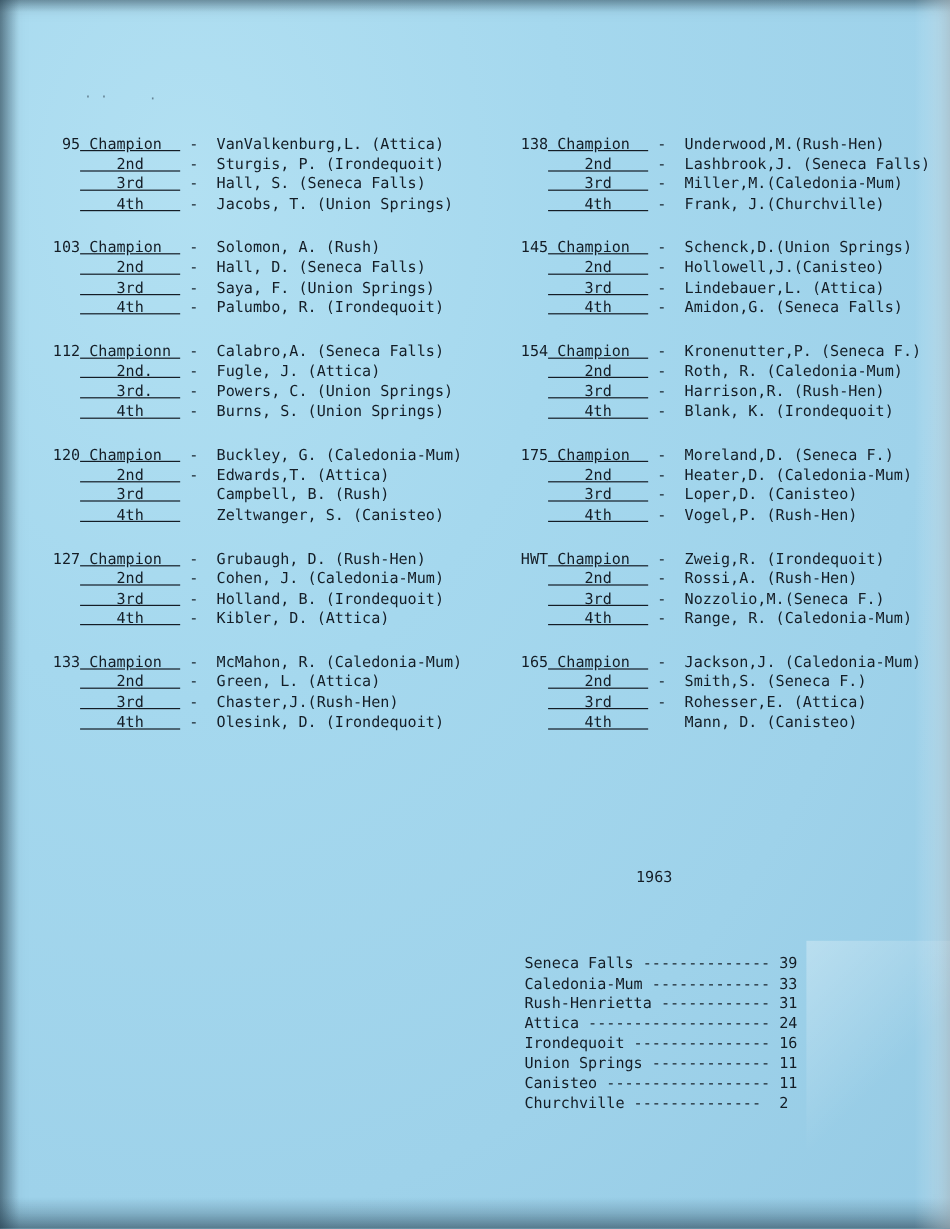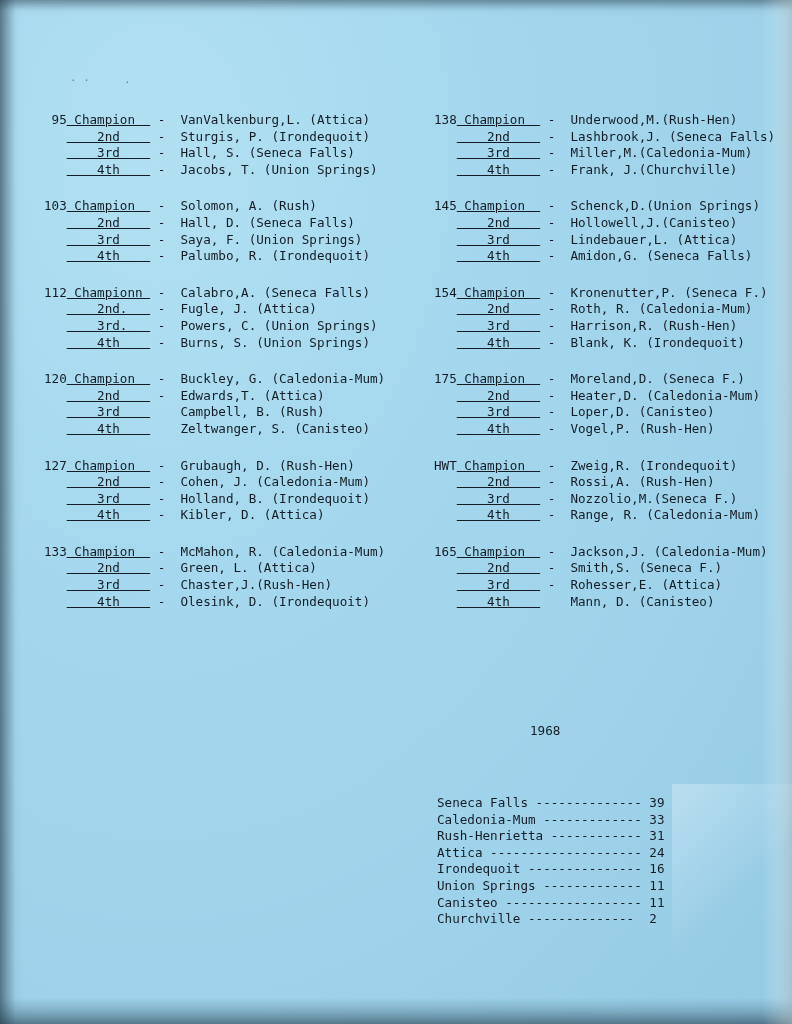--- a/index.html
+++ b/index.html
@@ -133,16 +133,16 @@
   <div class="crease crease-corner"></div>
 
   <div class="smudge" style="left:70px; top:74px;">· ·</div>
   <div class="smudge" style="left:124px; top:76px;">·</div>
 
 
   <div class="col col-left" id="col-left"><div class="group"><div class="row"><span class="wt">95</span><span class="plc"> Champion  </span><span class="dash">-</span><span> VanValkenburg,L. (Attica)</span></div><div class="row"><span class="wt"></span><span class="plc">    2nd    </span><span class="dash">-</span><span> Sturgis, P. (Irondequoit)</span></div><div class="row"><span class="wt"></span><span class="plc">    3rd    </span><span class="dash">-</span><span> Hall, S. (Seneca Falls)</span></div><div class="row"><span class="wt"></span><span class="plc">    4th    </span><span class="dash">-</span><span> Jacobs, T. (Union Springs)</span></div></div><div class="group"><div class="row"><span class="wt">103</span><span class="plc"> Champion  </span><span class="dash">-</span><span> Solomon, A. (Rush)</span></div><div class="row"><span class="wt"></span><span class="plc">    2nd    </span><span class="dash">-</span><span> Hall, D. (Seneca Falls)</span></div><div class="row"><span class="wt"></span><span class="plc">    3rd    </span><span class="dash">-</span><span> Saya, F. (Union Springs)</span></div><div class="row"><span class="wt"></span><span class="plc">    4th    </span><span class="dash">-</span><span> Palumbo, R. (Irondequoit)</span></div></div><div class="group"><div class="row"><span class="wt">112</span><span class="plc"> Championn </span><span class="dash">-</span><span> Calabro,A. (Seneca Falls)</span></div><div class="row"><span class="wt"></span><span class="plc">    2nd.   </span><span class="dash">-</span><span> Fugle, J. (Attica)</span></div><div class="row"><span class="wt"></span><span class="plc">    3rd.   </span><span class="dash">-</span><span> Powers, C. (Union Springs)</span></div><div class="row"><span class="wt"></span><span class="plc">    4th    </span><span class="dash">-</span><span> Burns, S. (Union Springs)</span></div></div><div class="group"><div class="row"><span class="wt">120</span><span class="plc"> Champion  </span><span class="dash">-</span><span> Buckley, G. (Caledonia-Mum)</span></div><div class="row"><span class="wt"></span><span class="plc">    2nd    </span><span class="dash">-</span><span> Edwards,T. (Attica)</span></div><div class="row"><span class="wt"></span><span class="plc">    3rd    </span><span class="dash"> </span><span> Campbell, B. (Rush)</span></div><div class="row"><span class="wt"></span><span class="plc">    4th    </span><span class="dash"> </span><span> Zeltwanger, S. (Canisteo)</span></div></div><div class="group"><div class="row"><span class="wt">127</span><span class="plc"> Champion  </span><span class="dash">-</span><span> Grubaugh, D. (Rush-Hen)</span></div><div class="row"><span class="wt"></span><span class="plc">    2nd    </span><span class="dash">-</span><span> Cohen, J. (Caledonia-Mum)</span></div><div class="row"><span class="wt"></span><span class="plc">    3rd    </span><span class="dash">-</span><span> Holland, B. (Irondequoit)</span></div><div class="row"><span class="wt"></span><span class="plc">    4th    </span><span class="dash">-</span><span> Kibler, D. (Attica)</span></div></div><div class="group"><div class="row"><span class="wt">133</span><span class="plc"> Champion  </span><span class="dash">-</span><span> McMahon, R. (Caledonia-Mum)</span></div><div class="row"><span class="wt"></span><span class="plc">    2nd    </span><span class="dash">-</span><span> Green, L. (Attica)</span></div><div class="row"><span class="wt"></span><span class="plc">    3rd    </span><span class="dash">-</span><span> Chaster,J.(Rush-Hen)</span></div><div class="row"><span class="wt"></span><span class="plc">    4th    </span><span class="dash">-</span><span> Olesink, D. (Irondequoit)</span></div></div></div>
   <div class="col col-right" id="col-right"><div class="group"><div class="row"><span class="wt">138</span><span class="plc"> Champion  </span><span class="dash">-</span><span> Underwood,M.(Rush-Hen)</span></div><div class="row"><span class="wt"></span><span class="plc">    2nd    </span><span class="dash">-</span><span> Lashbrook,J. (Seneca Falls)</span></div><div class="row"><span class="wt"></span><span class="plc">    3rd    </span><span class="dash">-</span><span> Miller,M.(Caledonia-Mum)</span></div><div class="row"><span class="wt"></span><span class="plc">    4th    </span><span class="dash">-</span><span> Frank, J.(Churchville)</span></div></div><div class="group"><div class="row"><span class="wt">145</span><span class="plc"> Champion  </span><span class="dash">-</span><span> Schenck,D.(Union Springs)</span></div><div class="row"><span class="wt"></span><span class="plc">    2nd    </span><span class="dash">-</span><span> Hollowell,J.(Canisteo)</span></div><div class="row"><span class="wt"></span><span class="plc">    3rd    </span><span class="dash">-</span><span> Lindebauer,L. (Attica)</span></div><div class="row"><span class="wt"></span><span class="plc">    4th    </span><span class="dash">-</span><span> Amidon,G. (Seneca Falls)</span></div></div><div class="group"><div class="row"><span class="wt">154</span><span class="plc"> Champion  </span><span class="dash">-</span><span> Kronenutter,P. (Seneca F.)</span></div><div class="row"><span class="wt"></span><span class="plc">    2nd    </span><span class="dash">-</span><span> Roth, R. (Caledonia-Mum)</span></div><div class="row"><span class="wt"></span><span class="plc">    3rd    </span><span class="dash">-</span><span> Harrison,R. (Rush-Hen)</span></div><div class="row"><span class="wt"></span><span class="plc">    4th    </span><span class="dash">-</span><span> Blank, K. (Irondequoit)</span></div></div><div class="group"><div class="row"><span class="wt">175</span><span class="plc"> Champion  </span><span class="dash">-</span><span> Moreland,D. (Seneca F.)</span></div><div class="row"><span class="wt"></span><span class="plc">    2nd    </span><span class="dash">-</span><span> Heater,D. (Caledonia-Mum)</span></div><div class="row"><span class="wt"></span><span class="plc">    3rd    </span><span class="dash">-</span><span> Loper,D. (Canisteo)</span></div><div class="row"><span class="wt"></span><span class="plc">    4th    </span><span class="dash">-</span><span> Vogel,P. (Rush-Hen)</span></div></div><div class="group"><div class="row"><span class="wt">HWT</span><span class="plc"> Champion  </span><span class="dash">-</span><span> Zweig,R. (Irondequoit)</span></div><div class="row"><span class="wt"></span><span class="plc">    2nd    </span><span class="dash">-</span><span> Rossi,A. (Rush-Hen)</span></div><div class="row"><span class="wt"></span><span class="plc">    3rd    </span><span class="dash">-</span><span> Nozzolio,M.(Seneca F.)</span></div><div class="row"><span class="wt"></span><span class="plc">    4th    </span><span class="dash">-</span><span> Range, R. (Caledonia-Mum)</span></div></div><div class="group"><div class="row"><span class="wt">165</span><span class="plc"> Champion  </span><span class="dash">-</span><span> Jackson,J. (Caledonia-Mum)</span></div><div class="row"><span class="wt"></span><span class="plc">    2nd    </span><span class="dash">-</span><span> Smith,S. (Seneca F.)</span></div><div class="row"><span class="wt"></span><span class="plc">    3rd    </span><span class="dash">-</span><span> Rohesser,E. (Attica)</span></div><div class="row"><span class="wt"></span><span class="plc">    4th    </span><span class="dash"> </span><span> Mann, D. (Canisteo)</span></div></div></div>
 
   <div class="tally">
-    <div class="tally-year">1968</div>
+    <div class="tally-year">1963</div>
     <div id="tally-rows"><div class="tally-row"><span>Seneca Falls </span><span>--------------</span><span> 39</span></div><div class="tally-row"><span>Caledonia-Mum </span><span>-------------</span><span> 33</span></div><div class="tally-row"><span>Rush-Henrietta </span><span>------------</span><span> 31</span></div><div class="tally-row"><span>Attica </span><span>--------------------</span><span> 24</span></div><div class="tally-row"><span>Irondequoit </span><span>---------------</span><span> 16</span></div><div class="tally-row"><span>Union Springs </span><span>-------------</span><span> 11</span></div><div class="tally-row"><span>Canisteo </span><span>------------------</span><span> 11</span></div><div class="tally-row"><span>Churchville </span><span>--------------</span><span>  2</span></div></div>
   </div>
 </div>
 
 </body></html>

